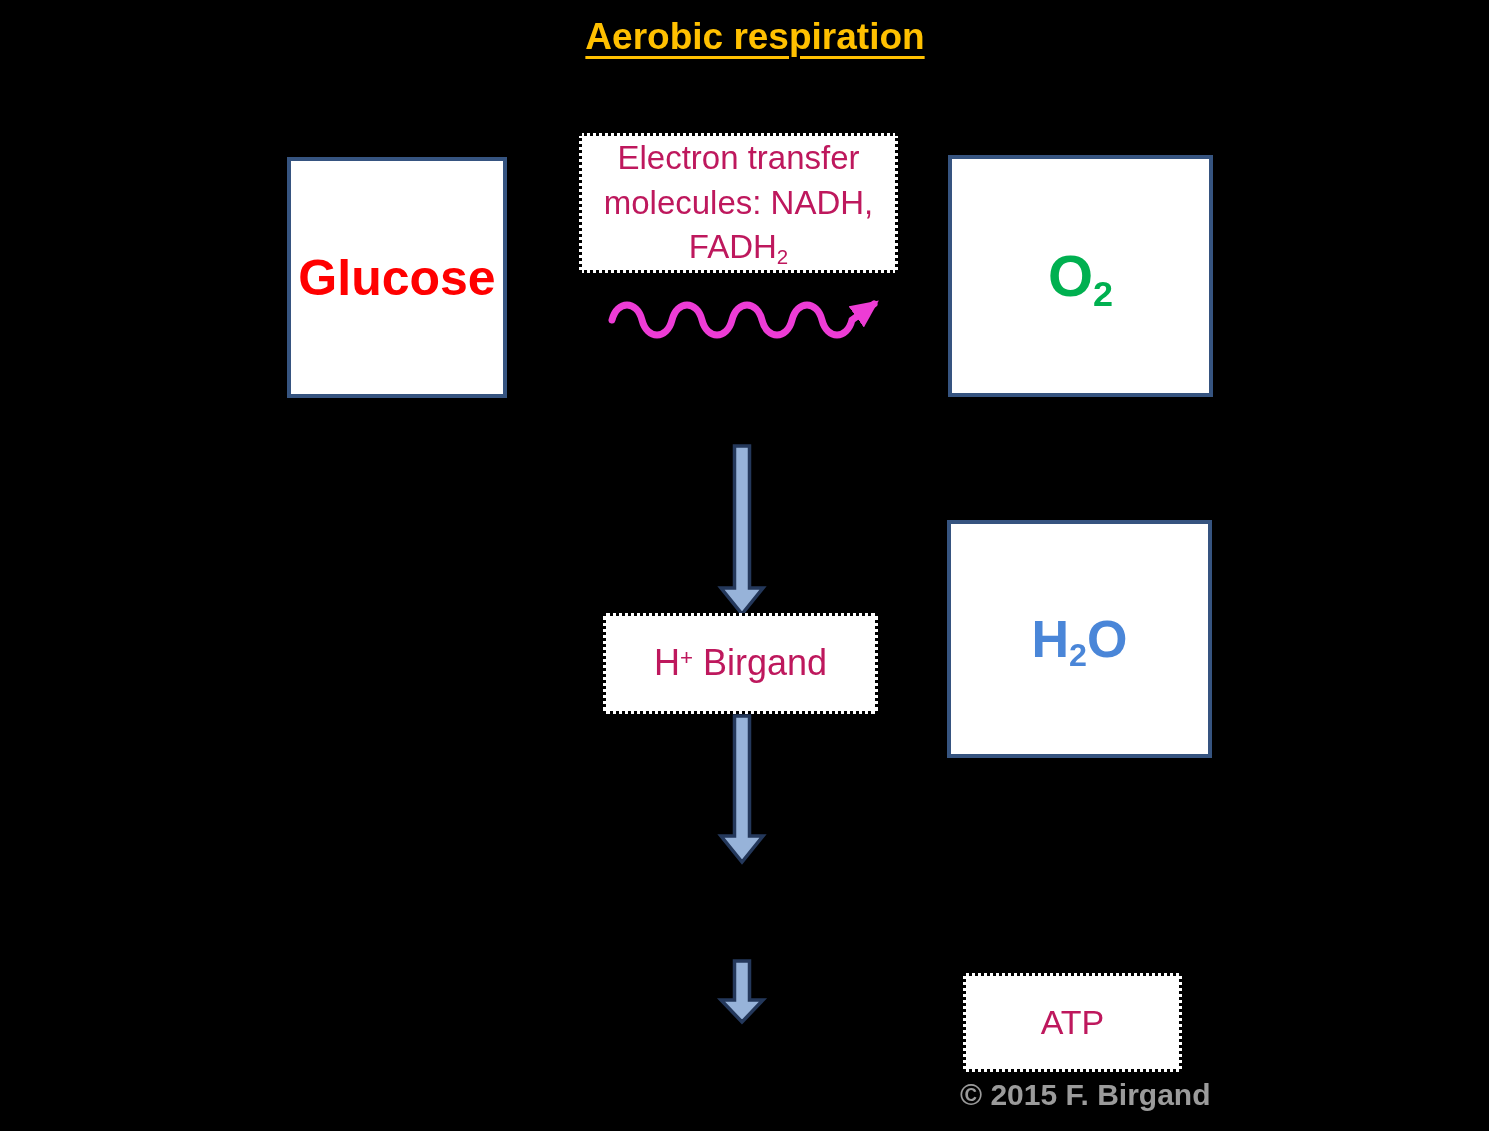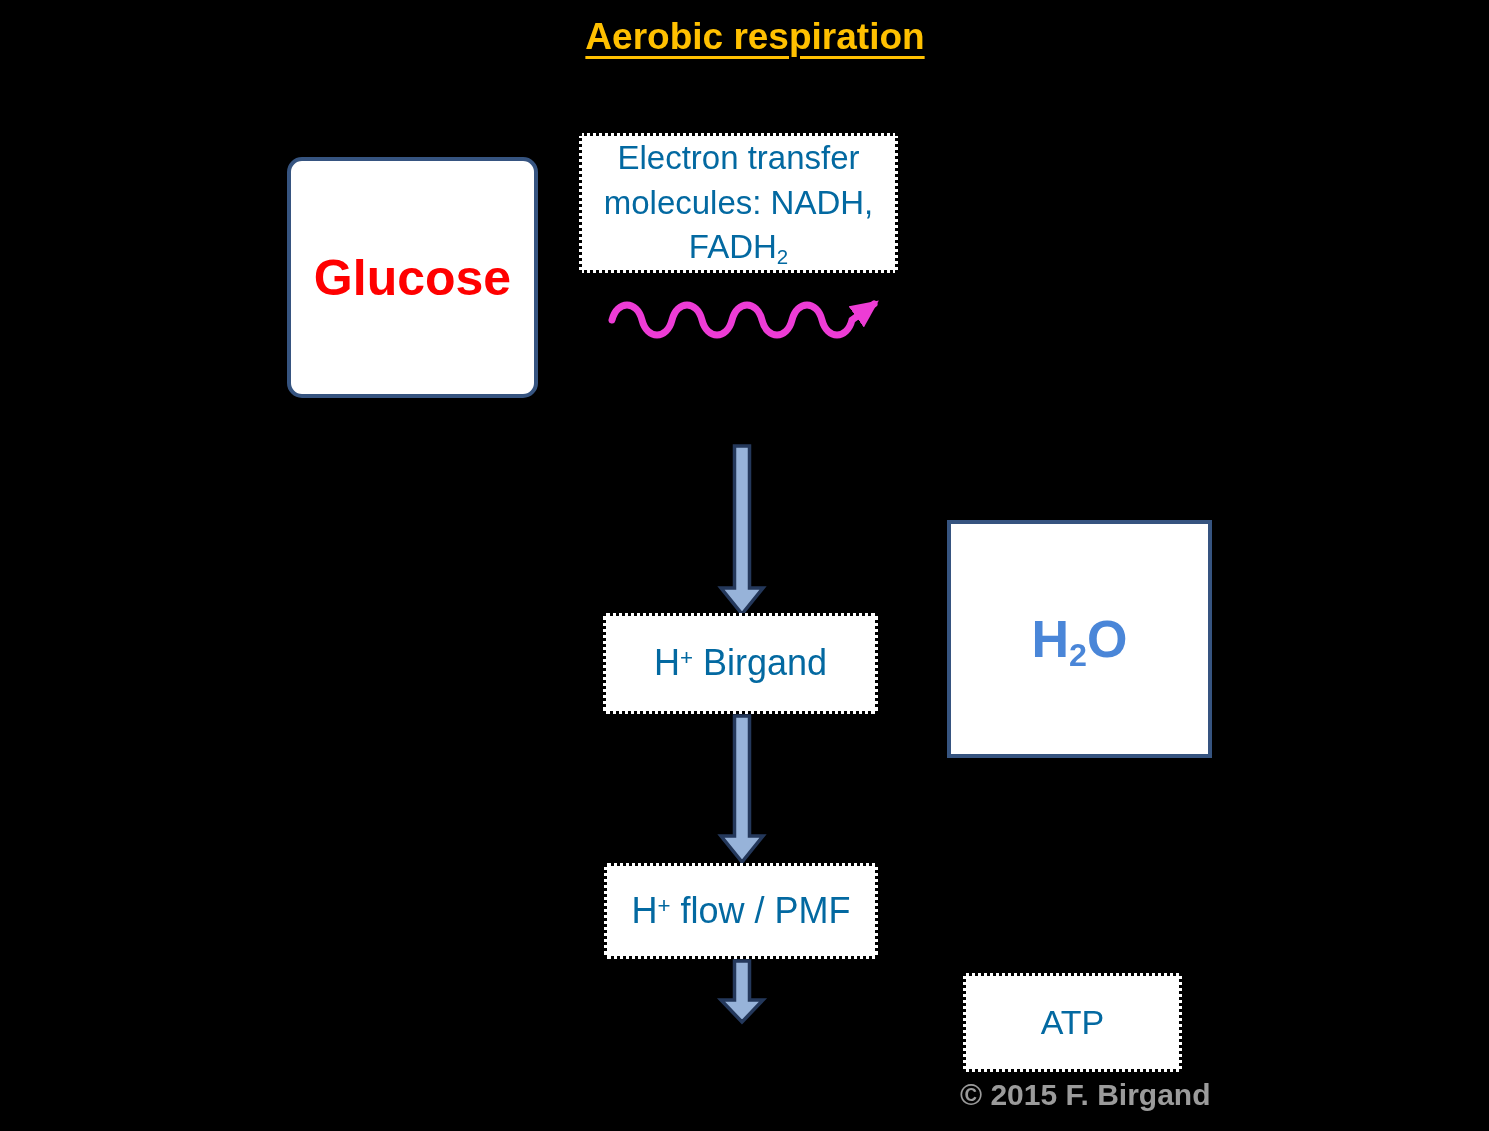--- a/index.html
+++ b/index.html
@@ -42,21 +42,21 @@
     background: #ffffff;
     display: flex;
     align-items: center;
     justify-content: center;
     text-align: center;
     z-index: 2;
   }
   .solid { border: 4px solid var(--color-box_border, #365480); }
   .dotted { border: 3px dotted #000000; }
 
-  #box-glucose  { left: 287px; top: 157px; width: 251px; height: 241px; border-radius: 15px; }
+  #box-glucose  { left: 287px; top: 157px; width: 220px; height: 241px; }
   #box-o2       { left: 948px; top: 155px; width: 265px; height: 242px; }
   #box-co2      { left: 287px; top: 521px; width: 252px; height: 239px; }
   #box-h2o      { left: 947px; top: 520px; width: 265px; height: 238px; }
   #box-electron { left: 579px; top: 133px; width: 319px; height: 140px; }
   #box-pumps    { left: 607px; top: 347px; width: 271px; height:  98px; }
   #box-gradient { left: 603px; top: 613px; width: 275px; height: 101px; }
   #box-flow     { left: 604px; top: 863px; width: 274px; height:  96px; }
   #box-adp      { left: 290px; top: 972px; width: 246px; height: 100px; }
   #box-atp      { left: 963px; top: 973px; width: 219px; height:  99px; }
 
@@ -65,21 +65,21 @@
     line-height: 1;
     white-space: nowrap;
   }
   .chem-glucose { font-size: 50px; color: var(--color-glucose_text, #FF0000); }
   .chem-o2      { font-size: 58px; color: var(--color-o2_text, #00B050); }
   .chem-co2     { font-size: 52px; color: var(--color-co2_text, #FFC000); }
   .chem-h2o     { font-size: 52px; color: var(--color-h2o_text, #4A86D8); }
 
   .dotted-label {
     font-size: 36px;
-    color: #0369a1;
+    color: #be185d;
     line-height: 1.3;
     white-space: nowrap;
   }
   .electron-label {
     font-size: 33px;
     white-space: normal;
     line-height: 1.35;
     padding: 0 8px;
   }
   .small-label { font-size: 34px; }
@@ -150,38 +150,38 @@
 
     <polygon class="block-arrow" points="734.5,716 749.5,716 749.5,836 763,836 742,862 721,836 734.5,836"></polygon>
 
     <polygon class="block-arrow" points="734.5,961 749.5,961 749.5,1000 763,1000 742,1022 721,1000 734.5,1000"></polygon>
   </svg>
 
   <div class="box solid" id="box-glucose">
     <span class="chem chem-glucose"><span>Glucose</span></span>
   </div>
 
+  <div class="box solid" id="box-o2">
+    <span class="chem chem-o2"><span>O</span><sub>2</sub></span>
+  </div>
 
 
   <div class="box solid" id="box-h2o">
     <span class="chem chem-h2o"><span>H</span><sub>2</sub><span>O</span></span>
   </div>
 
   <div class="box dotted" id="box-electron">
     <span class="dotted-label electron-label"><span>Electron transfer molecules: NADH, FADH</span><sub>2</sub></span>
   </div>
 
 
   <div class="box dotted" id="box-gradient">
     <span class="dotted-label"><span>H</span><sup>+</sup><span> Birgand</span></span>
   </div>
 
-  <div class="box dotted" id="box-flow">
-    <span class="dotted-label"><span>H</span><sup>+</sup><span> flow / PMF</span></span>
-  </div>
 
 
   <div class="box dotted" id="box-atp">
     <span class="dotted-label small-label"><span>ATP</span></span>
   </div>
 
   <div class="copyright">© 2015 F. Birgand</div>
 
 </div>
 

